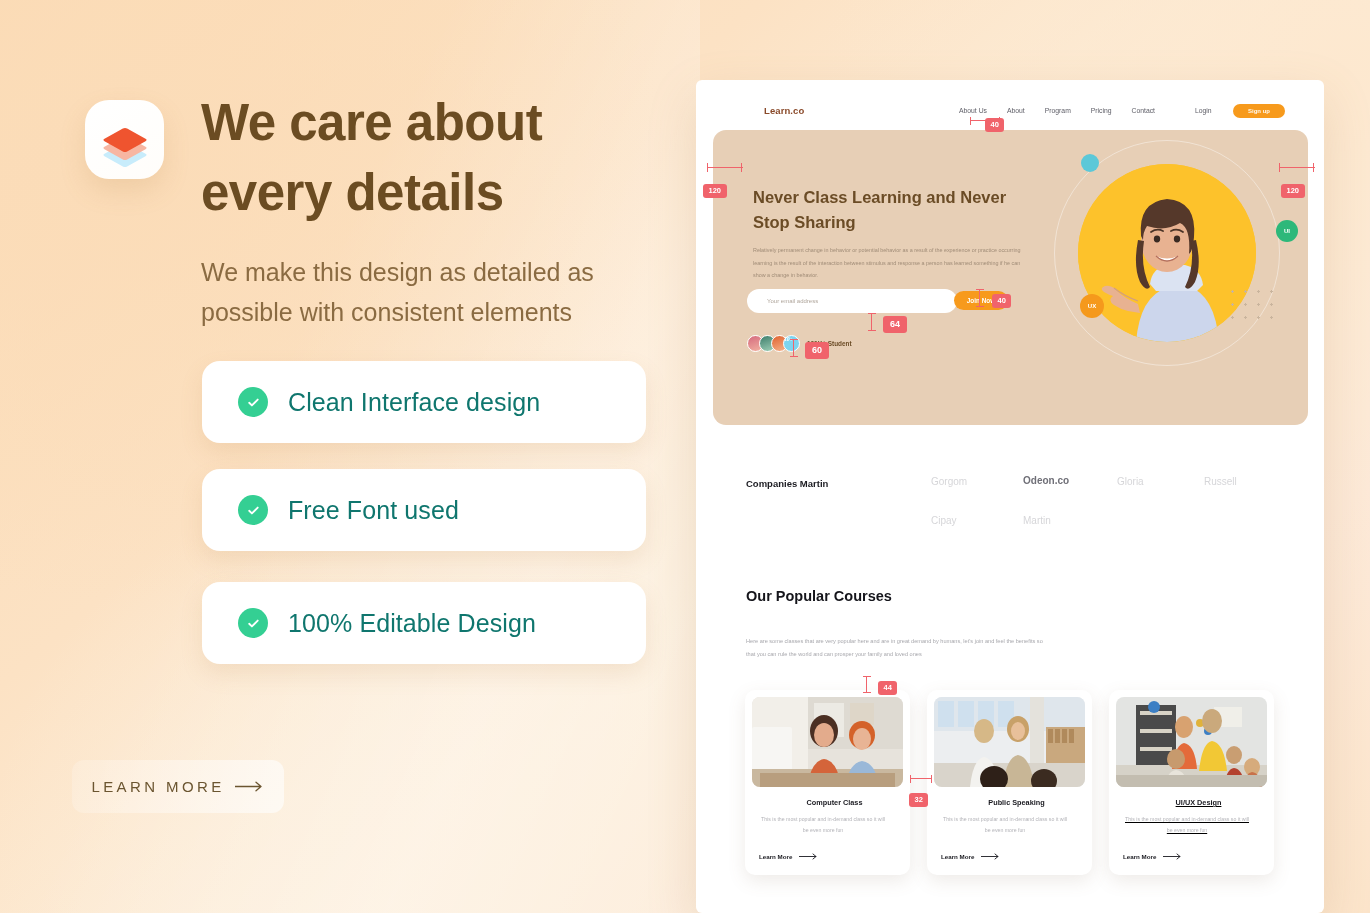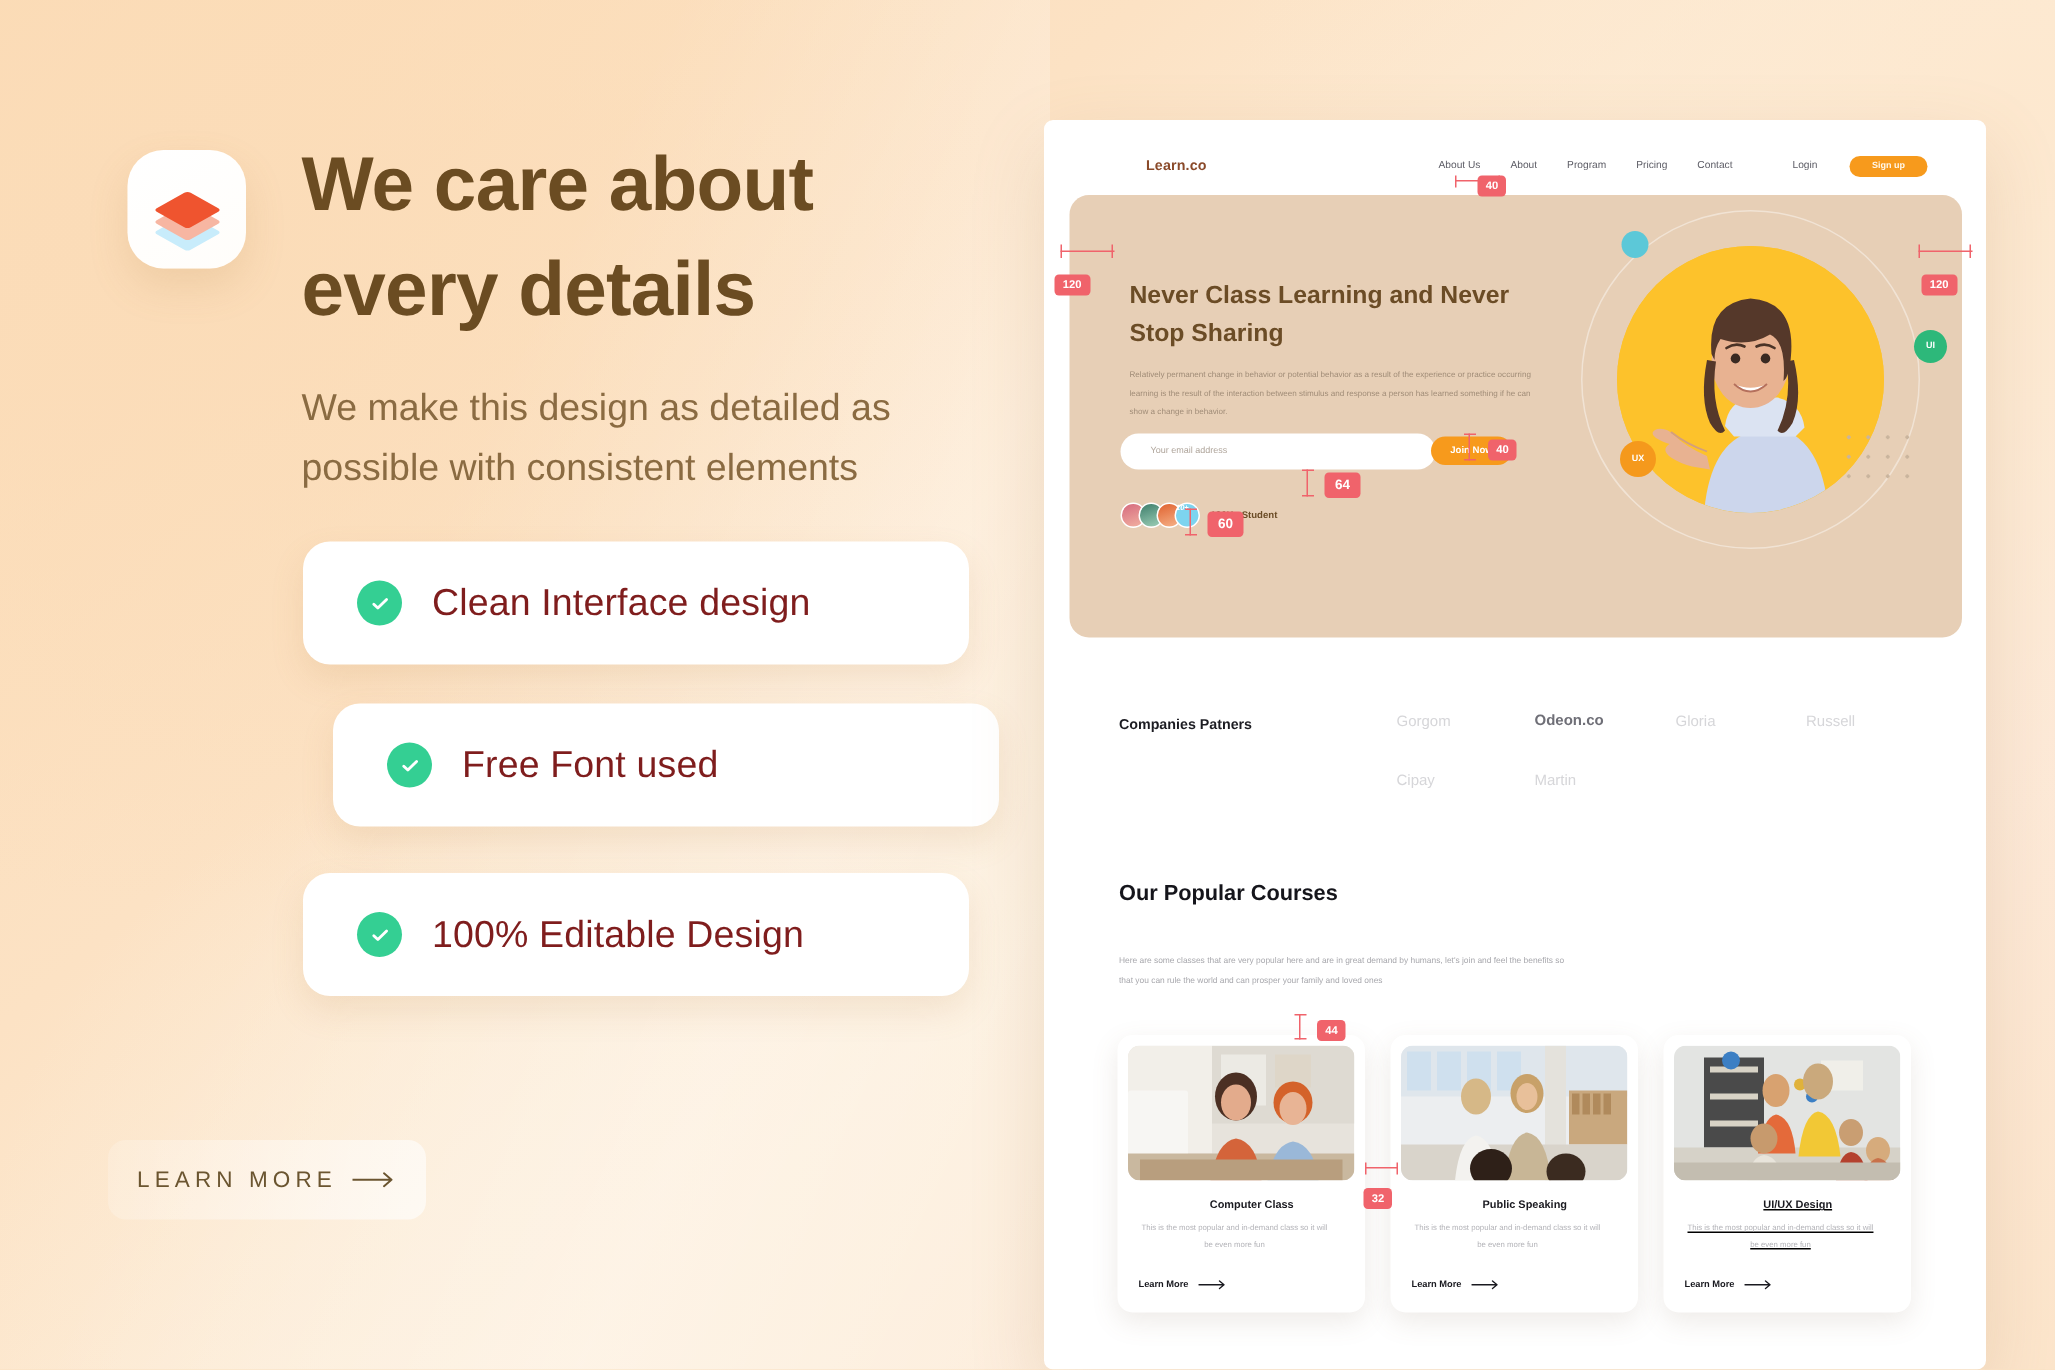--- a/index.html
+++ b/index.html
@@ -51,29 +51,29 @@
     font-size: 25px; line-height: 40px; color: #8a6b42; font-weight: 400;
   }
 
   .feature-card {
     position: absolute; left: 202px; width: 444px; height: 82px;
     background: #ffffff; border-radius: 18px;
     box-shadow: 0 10px 22px rgba(190,145,85,0.16);
     display: flex; align-items: center; padding-left: 36px; gap: 20px;
   }
   .feature-card.c1 { top: 361px; }
-  .feature-card.c2 { top: 469px; margin-left: 20px; }
+  .feature-card.c2 { top: 469px; }
   .feature-card.c3 { top: 582px; }
   .check {
     width: 30px; height: 30px; border-radius: 50%;
     background: #34cf93; flex: 0 0 30px;
     display: flex; align-items: center; justify-content: center;
   }
   .check svg { display: block; }
-  .feature-label { font-size: 25px; color: #7f1d1d; font-weight: 400; letter-spacing: 0.1px; }
+  .feature-label { font-size: 25px; color: #0f766e; font-weight: 400; letter-spacing: 0.1px; }
 
   .learn-more-btn {
     position: absolute; left: 72px; top: 760px; width: 212px; height: 53px;
     background: linear-gradient(100deg, rgba(255,255,255,0.18), rgba(255,255,255,0.62));
     border-radius: 12px; border: none;
     display: flex; align-items: center; justify-content: center; gap: 10px;
     cursor: pointer;
   }
   .learn-more-btn .lm-text {
     font-size: 15px; font-weight: 500; letter-spacing: 3.4px; color: #6b5530;
@@ -364,21 +364,21 @@
         <i class="av1"></i>
         <i class="av2"></i>
         <i class="av3"></i>
         <i class="av-more">10+</i>
       </div>
       <span class="students-count">120K+ Student</span>
     </div>
   </div>
 
   <div class="partners">
-    <span class="partners-title">Companies Patners</span>
+    <span class="partners-title">Companies Martin</span>
     <span class="p-item p1">Gorgom</span>
     <span class="p-item p2 strong">Odeon.co</span>
     <span class="p-item p3">Gloria</span>
     <span class="p-item p4">Russell</span>
     <span class="p-item p5">Cipay</span>
     <span class="p-item p6">Martin</span>
   </div>
 
   <div class="courses-title">Our Popular Courses</div>
   <div class="courses-body">Here are some classes that are very popular here and are in great demand by humans, let's join and feel the benefits so that you can rule the world and can prosper your family and loved ones</div>

